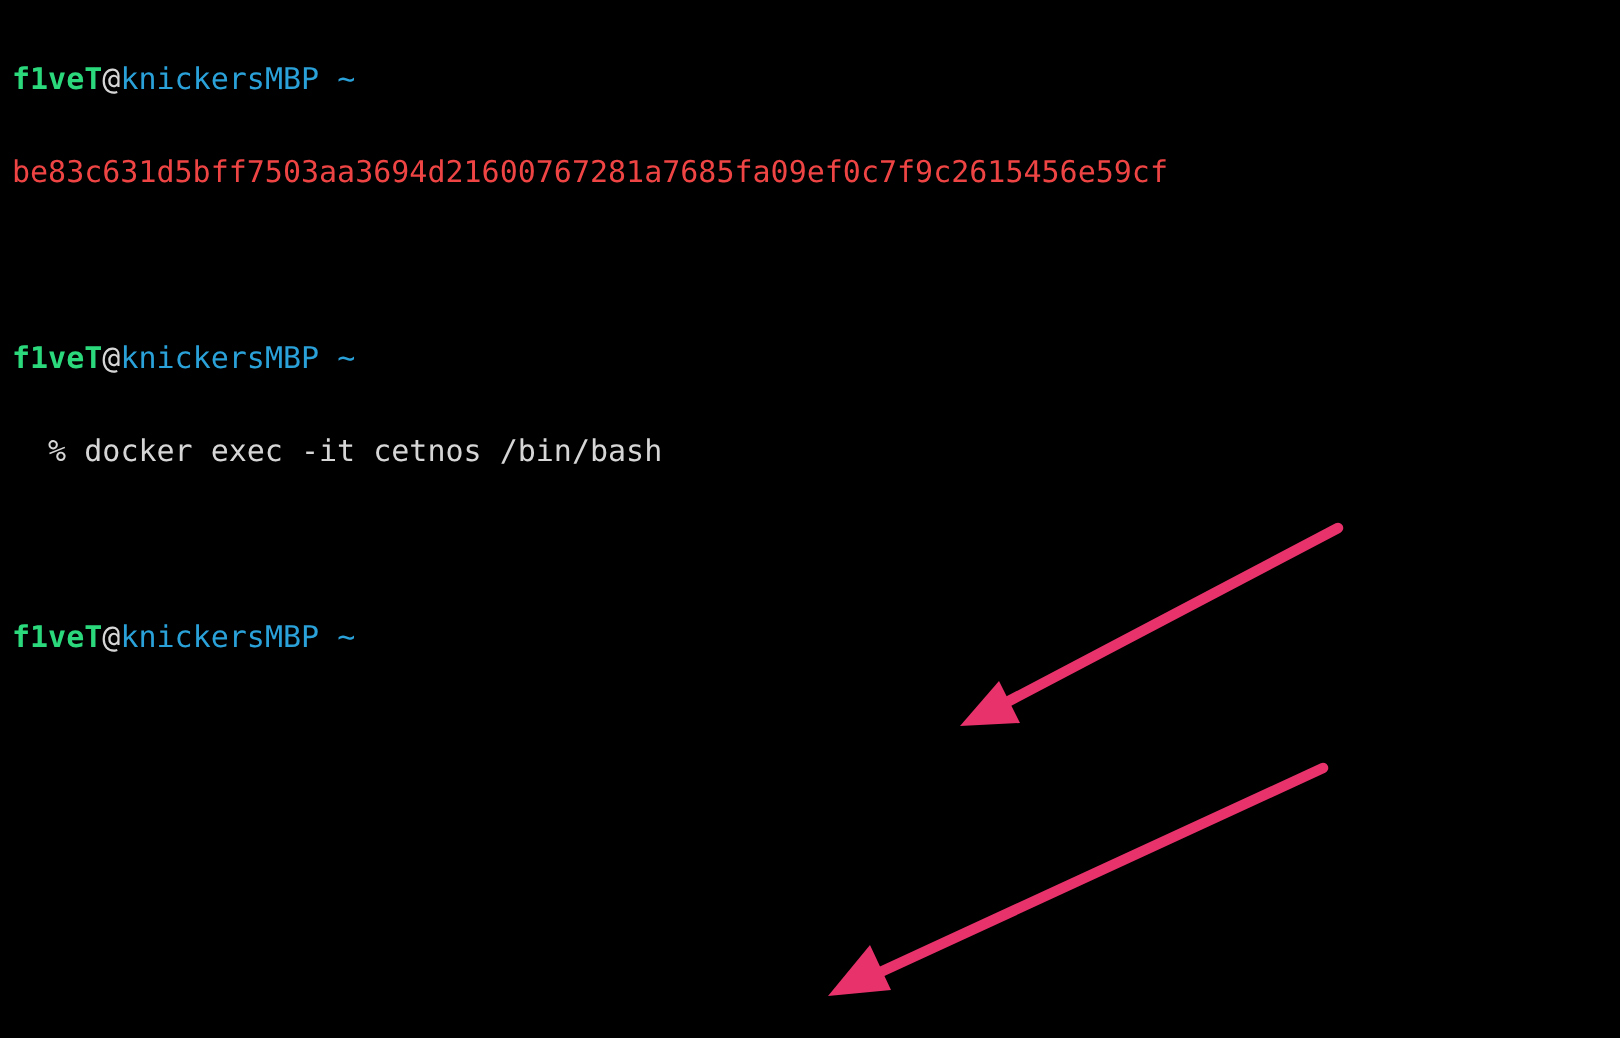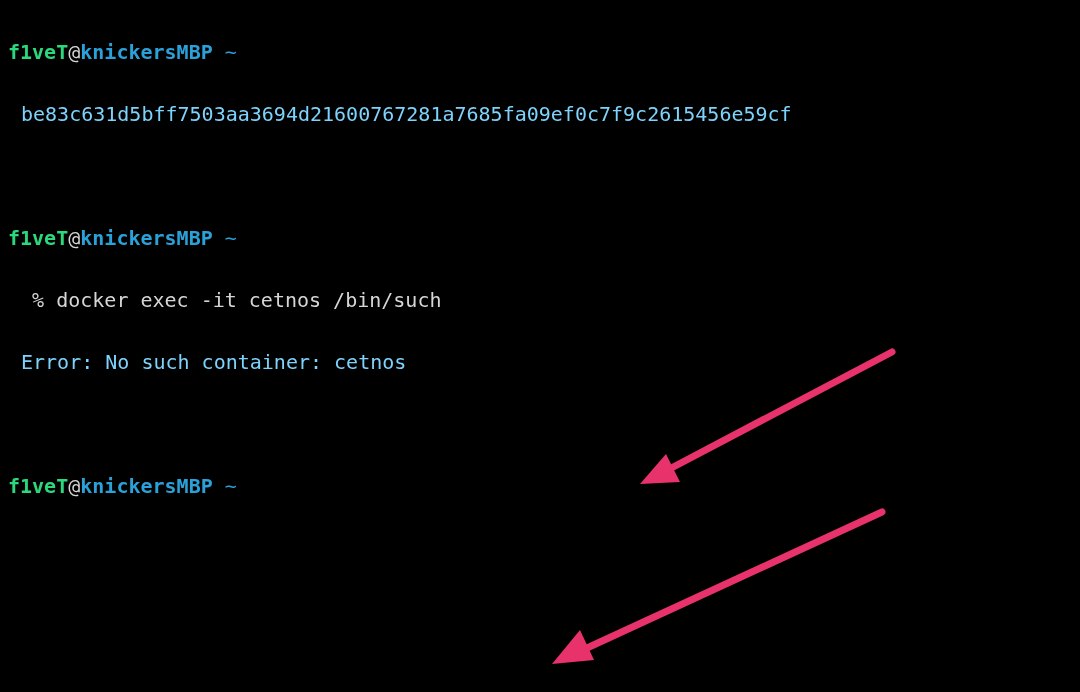--- a/index.html
+++ b/index.html
@@ -12,25 +12,25 @@
     color:#e8e8e8;
     overflow:hidden;
   }
   .term{
     padding:6px 4px 4px 8px;
     white-space:pre;
     position:relative;
   }
   .user   { color:#2bd97c; font-weight:600;text-align:center; }
   .at     { color:#d6d6d6; }
-  .host   { color:#2aa1d8; font-weight:700; }
+  .host   { color:#2aa1d8; font-weight:400; }
   .path   { color:#2aa1d8; }
   .pct    { color:#d6d6d6; }
   .cmd    { color:#d6d6d6; }
-  .out    { color:#7dd3fc;margin-left:13px; }
+  .out    { color:#ef4444; }
 
   
   .arrow{
     position:absolute;
     pointer-events:none;
   }
   .arrow svg{display:block;}
   .arrow-stroke{
     stroke:#e8326c;
     stroke-width:7;
@@ -41,22 +41,21 @@
   }
 </style>
 </head>
 <body>
 
 <div class="term">
 <div><span class="user">f1veT</span><span class="at">@</span><span class="host">knickersMBP</span><span class="path"> ~</span></div>
 <div class="out">be83c631d5bff7503aa3694d21600767281a7685fa09ef0c7f9c2615456e59cf</div>
 <div>&nbsp;</div>
 <div><span class="user">f1veT</span><span class="at">@</span><span class="host">knickersMBP</span><span class="path"> ~</span></div>
-<div><span class="pct">  % </span><span class="cmd">docker exec -it cetnos /bin/such</span></div>
-<div class="out">Error: No such container: cetnos</div>
+<div><span class="pct">  % </span><span class="cmd">docker exec -it cetnos /bin/bash</span></div>
 <div>&nbsp;</div>
 <div><span class="user">f1veT</span><span class="at">@</span><span class="host">knickersMBP</span><span class="path"> ~</span></div>
 
 
 
 
 
 
 
 

